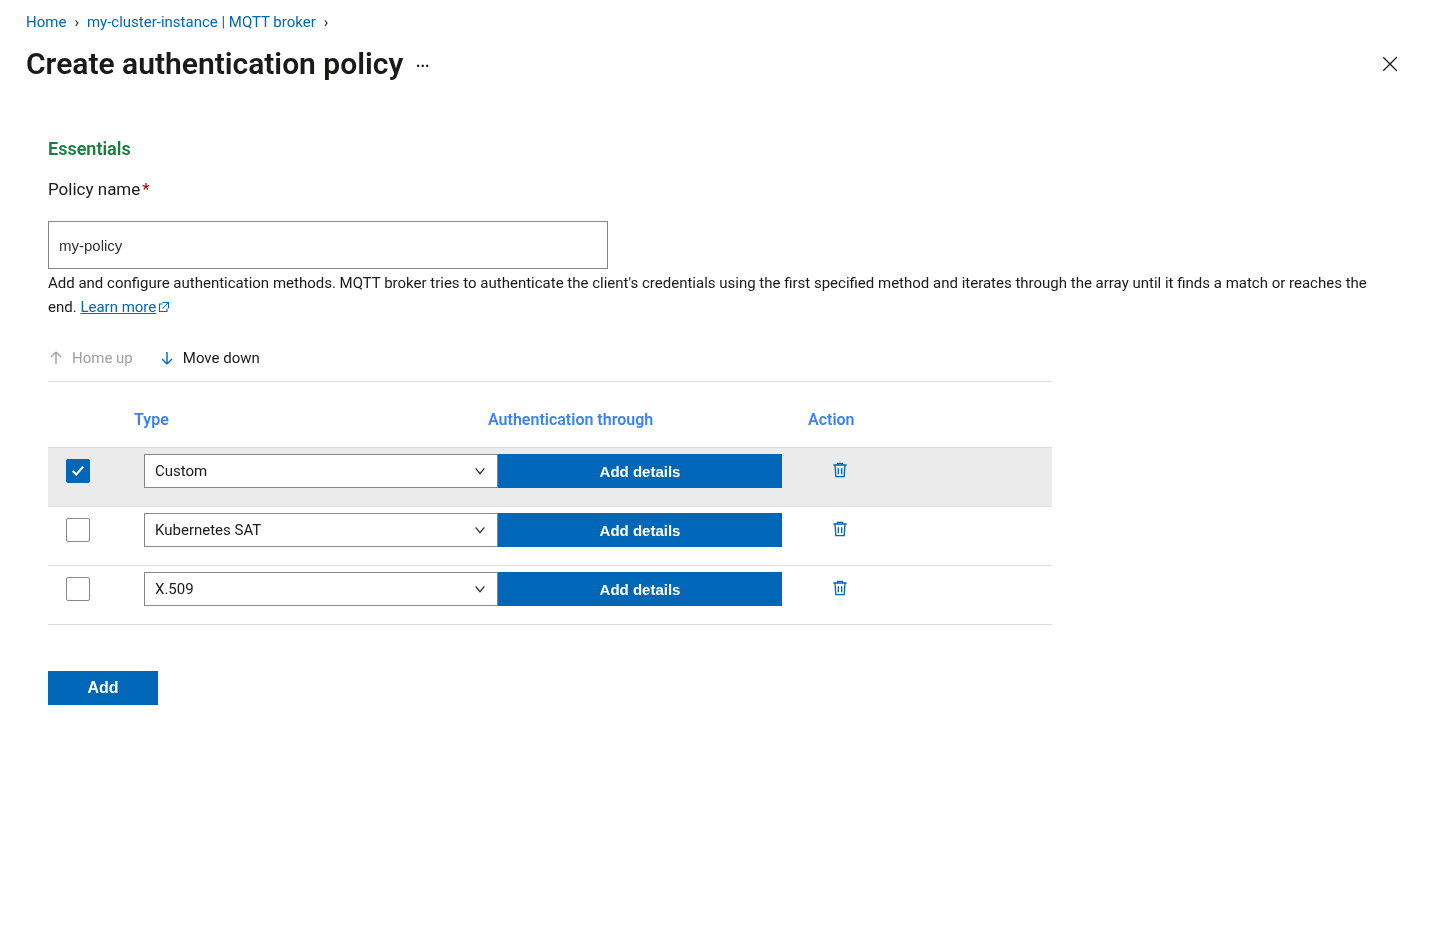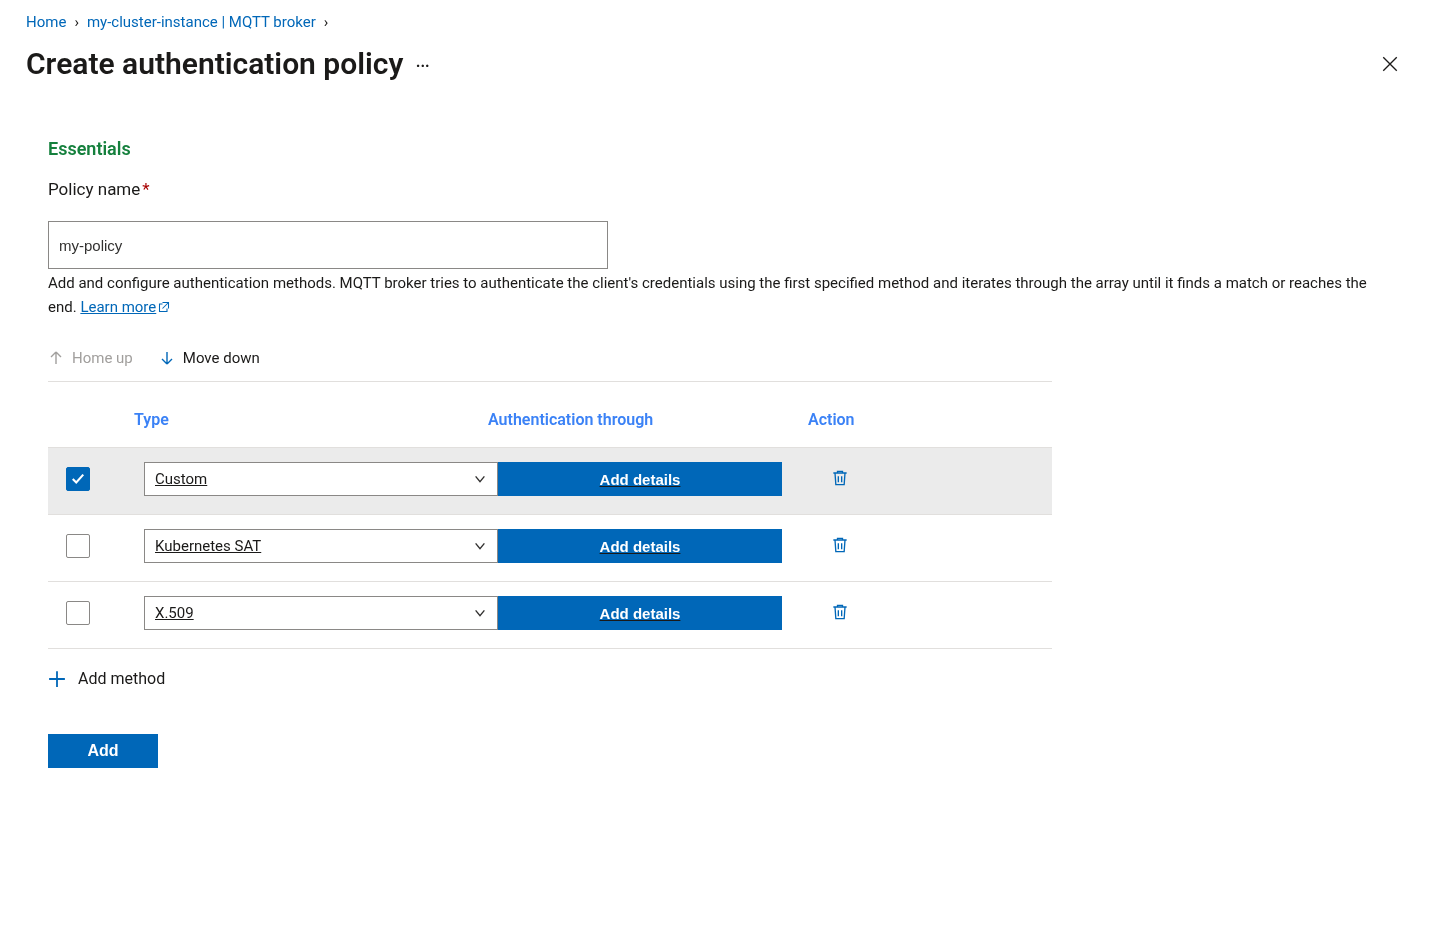--- a/index.html
+++ b/index.html
@@ -71,21 +71,21 @@
   .movebar { display:flex; align-items:center; gap:26px; margin-top:30px; padding-bottom:14px; border-bottom:1px solid var(--row-sep); width:1004px;}
   .mbtn { display:flex; align-items:center; gap:8px; font-size:15px; cursor:pointer; }
   .mbtn.disabled { color: var(--muted2); cursor:default; }
   .mbtn .arrow { width:16px;height:16px; }
 
   
   .methods { width:1004px; margin-top:28px; }
   .thead, .trow { display:grid; grid-template-columns: 60px 380px 320px 244px; align-items:center; }
   .thead { font-weight:600; font-size:16px; color:#3b82f6; padding-bottom:18px;}
   .thead div:nth-child(2){ padding-left:26px;}
-  .trow { border-top:1px solid var(--row-sep); border-bottom:1px solid var(--row-sep); padding:14px 10px 18px 10px; box-sizing:border-box;text-decoration:underline;}
+  .trow { border-top:1px solid var(--row-sep); border-bottom:1px solid var(--row-sep); padding:6px 10px 18px 10px; box-sizing:border-box;}
   .trow.selected { background: var(--row-selected); }
   .trow + .trow { border-top:none; }
 
   .checkbox {
     width:22px; height:22px; border:1px solid var(--border); border-radius:2px;
     display:flex; align-items:center; justify-content:center; cursor:pointer; background:#fff; margin-left:8px;
   }
   .checkbox.checked { background: var(--azure-blue); border-color: var(--azure-blue); }
   .checkbox.checked svg { width:14px;height:14px; color:#fff; }
 
@@ -251,26 +251,20 @@
         <div>
           <button class="primary-btn">Add details</button>
         </div>
         <div class="del">
           <svg viewBox="0 0 24 24" fill="none" stroke="currentColor" stroke-width="1.6">
               <path d="M4 6h16M9 6V4h6v2M6 6l1 14h10l1-14M10 10v7M14 10v7"></path>
             </svg>
         </div>
       </div>
 
-      <div class="add-method">
-        <svg class="plus" viewBox="0 0 16 16" fill="none" stroke="currentColor" stroke-width="1.6">
-            <path d="M8 1v14M1 8h14"></path>
-          </svg>
-        <span>Add method</span>
-      </div>
     </div>
 
     
     <div class="footer">
       <button class="primary-btn">Add</button>
     </div>
   </div>
 </div>
 
 </body></html>

